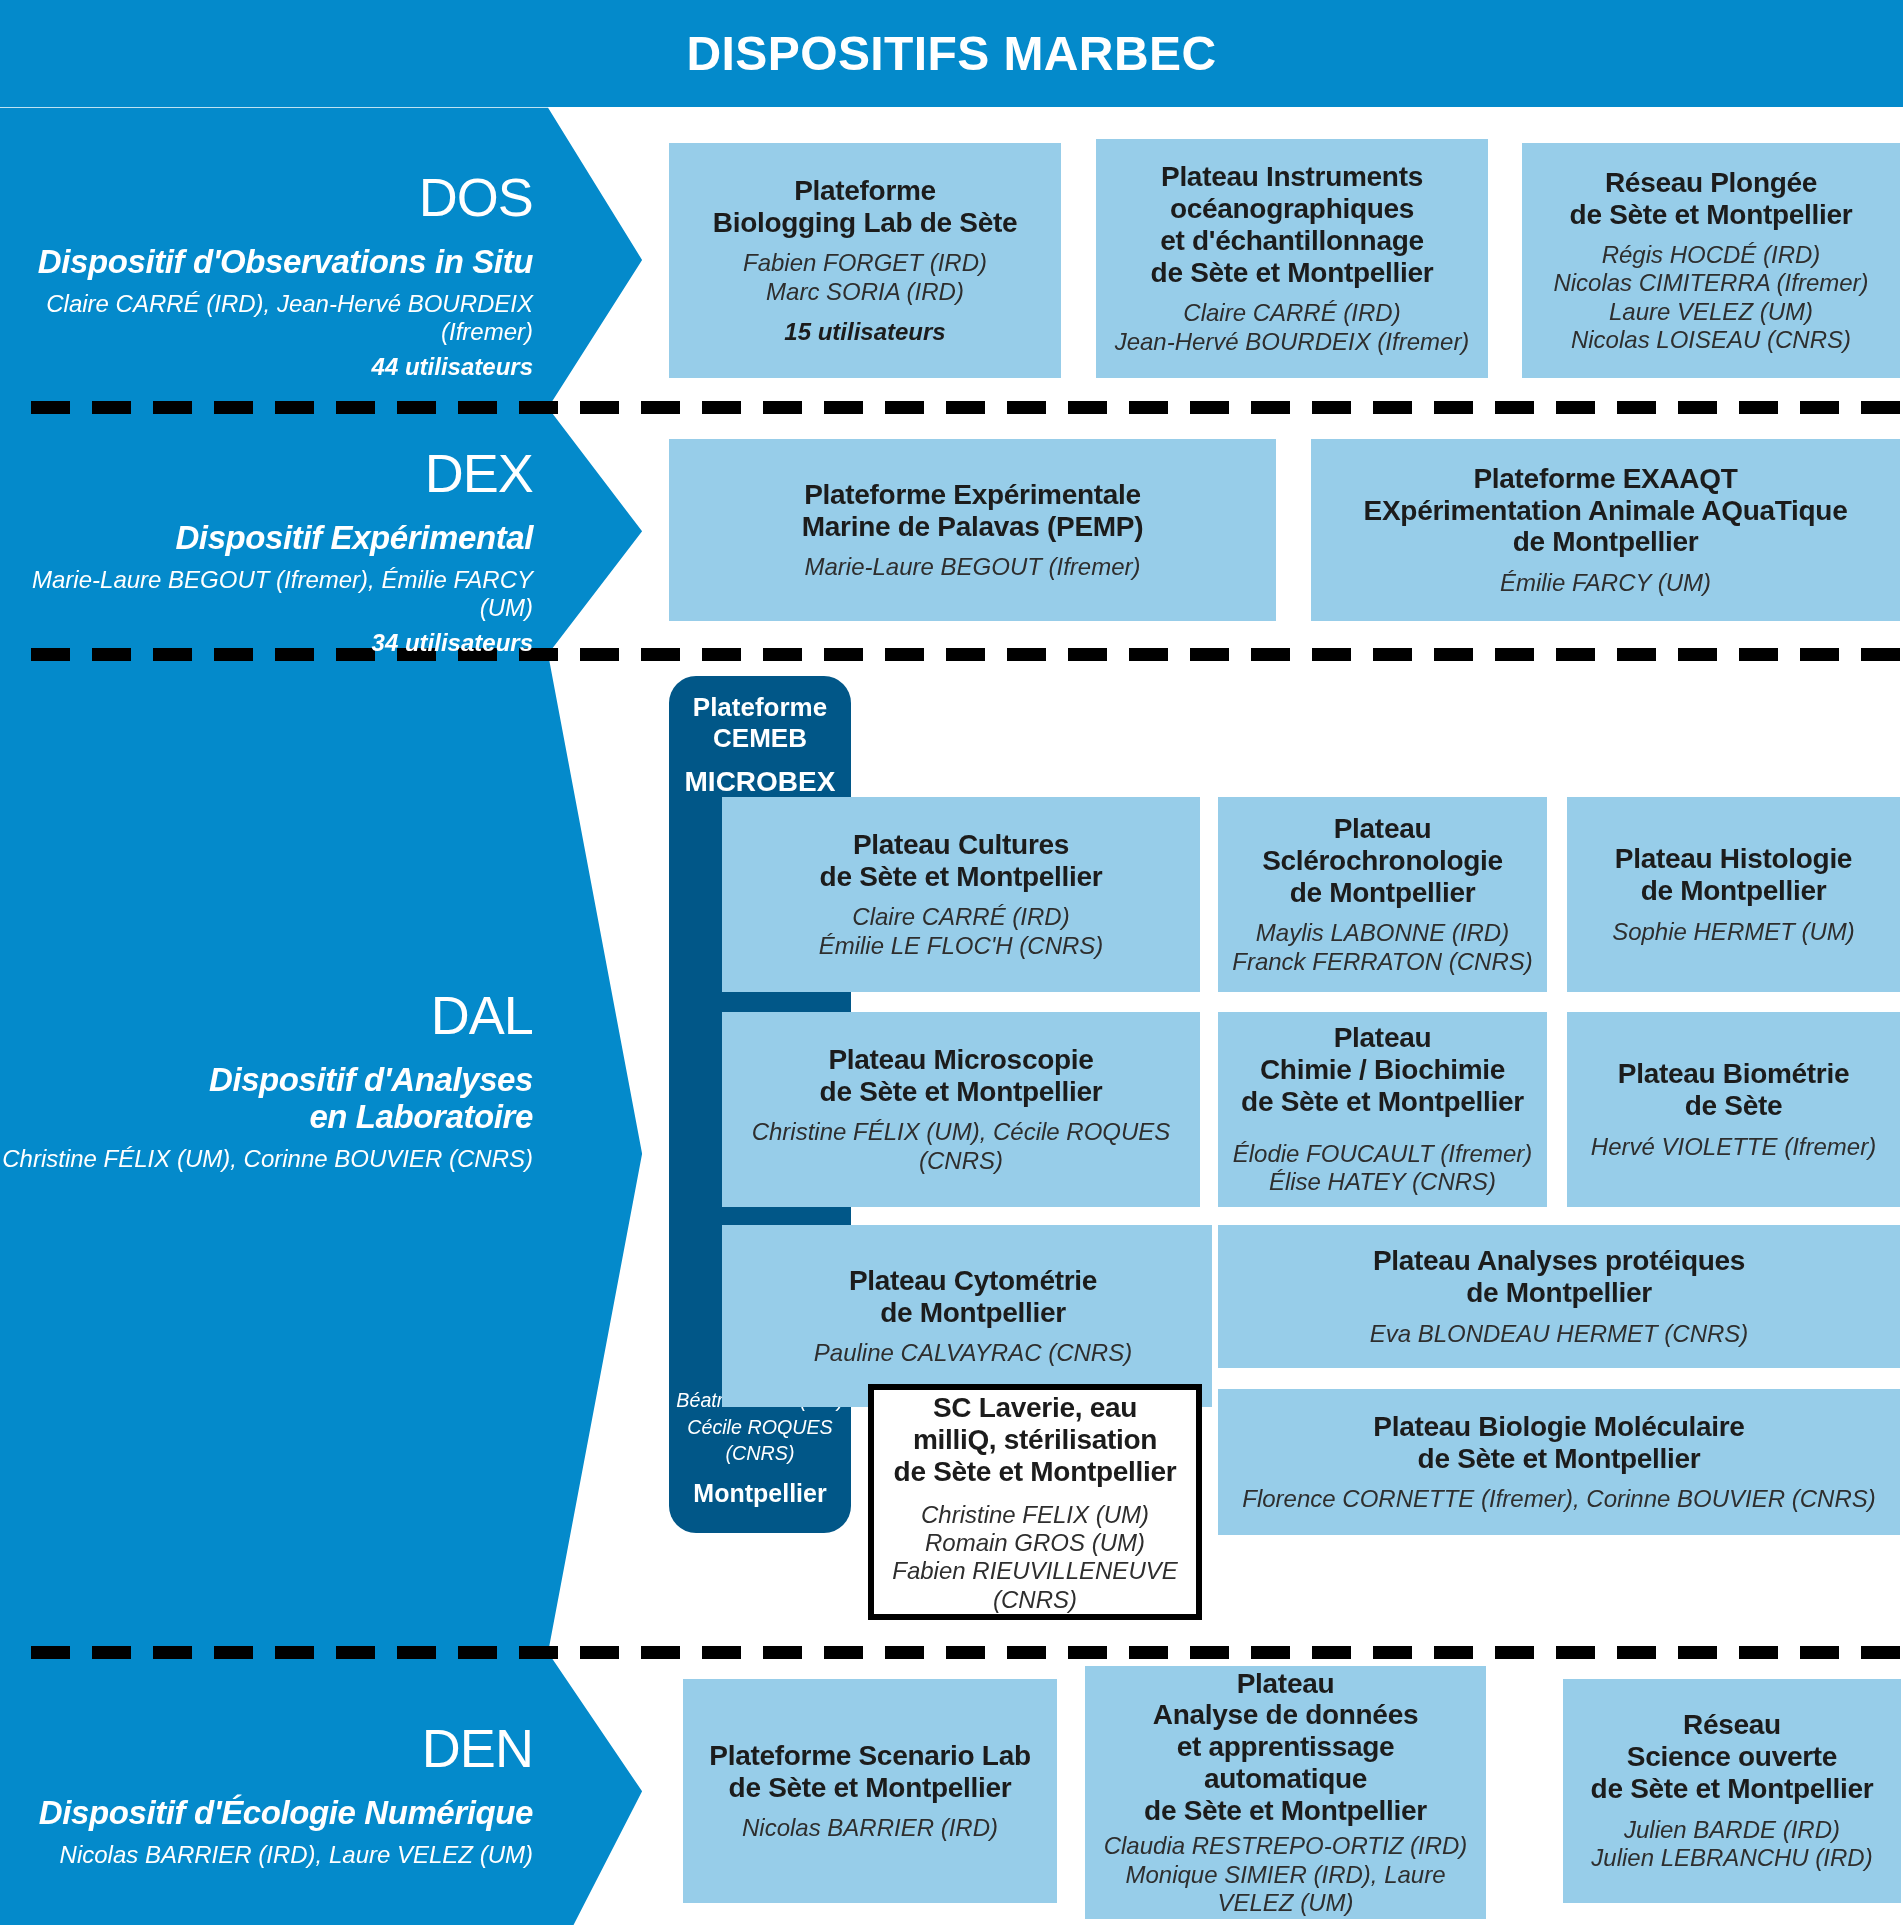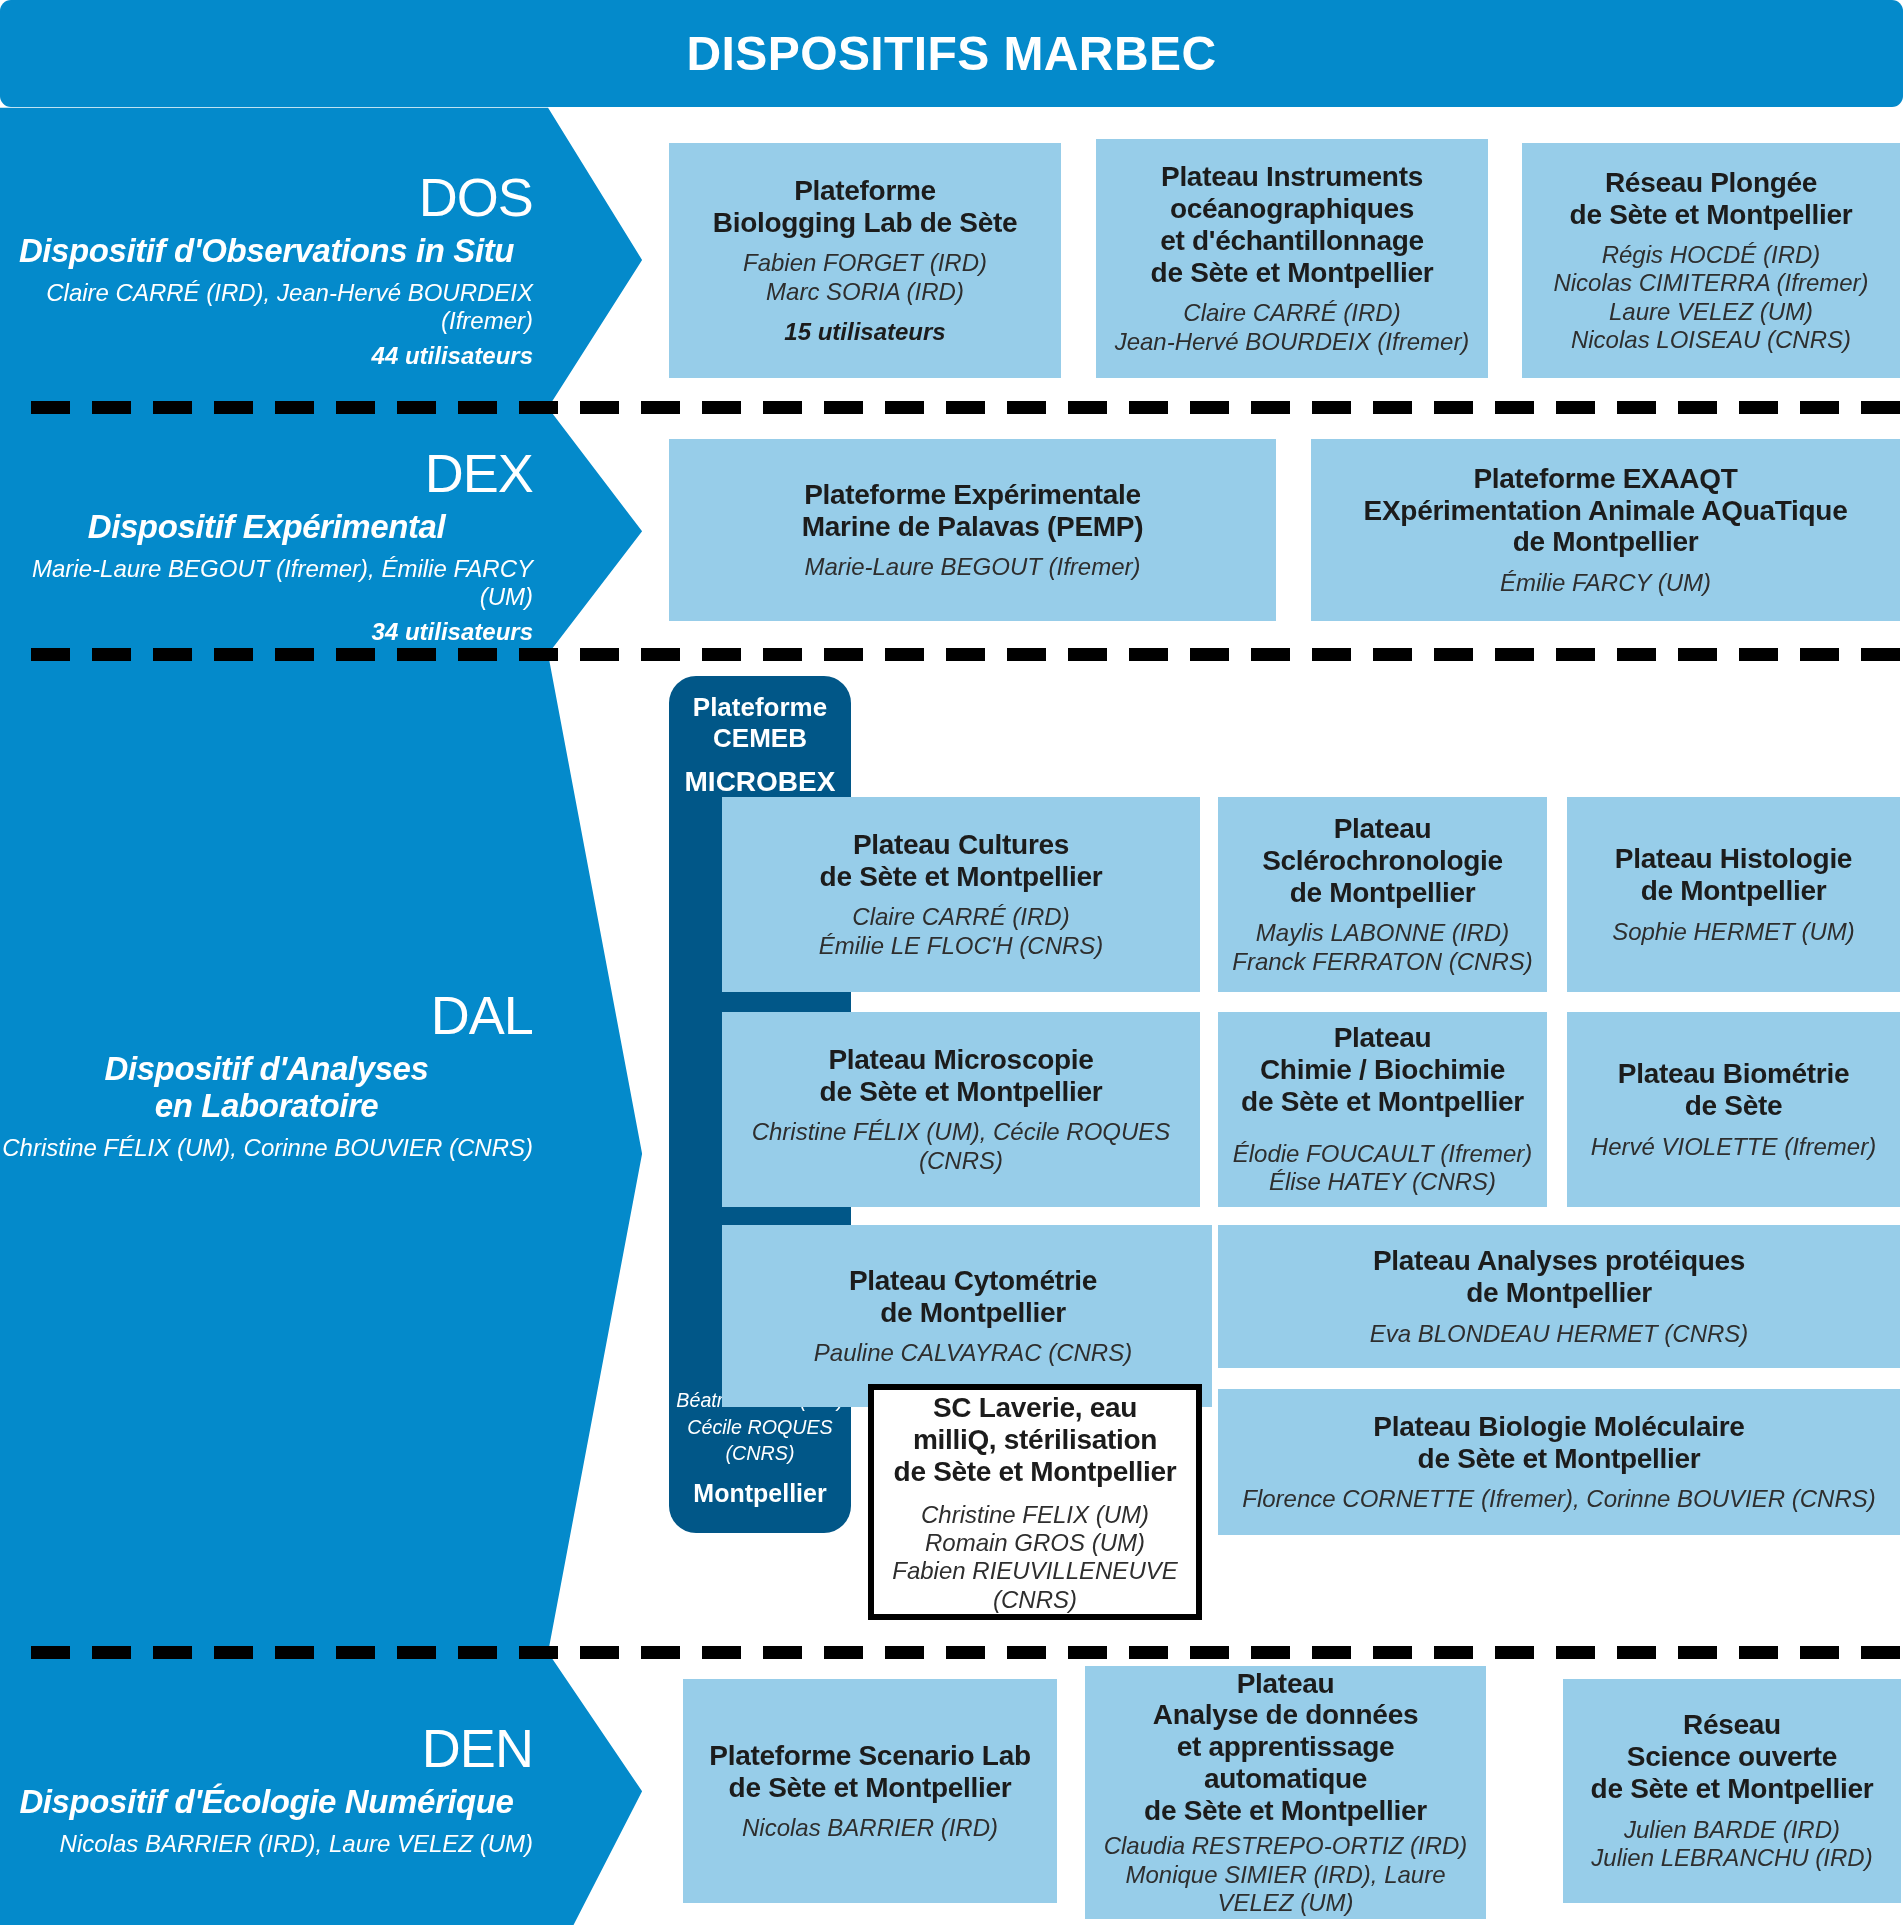--- a/index.html
+++ b/index.html
@@ -5,35 +5,35 @@
   html,body{margin:0;padding:0;background:#ffffff;}
   .canvas{
     position:relative;
     width:1903px;height:1926px;
     background:#ffffff;
     font-family:"Liberation Sans","DejaVu Sans",sans-serif;
     overflow:hidden;
   }
   .header{
     position:absolute;left:0;top:0;width:1903px;height:107px;
-    background:#048acb;display:flex;align-items:center;justify-content:center;border-radius:11px;
+    background:#048acb;display:flex;align-items:center;justify-content:center;
   }
   .header-title{
     color:#ffffff;font-size:48px;font-weight:bold;letter-spacing:0.4px;
   }
   .band-svg{position:absolute;left:0;top:0;pointer-events:none;}
   .sep{
     position:absolute;left:31px;right:0;height:12.5px;
     background:repeating-linear-gradient(90deg,#000 0 39px,transparent 39px 61px);
   }
   .band-label{
     position:absolute;left:0;width:533px;text-align:right;color:#ffffff;
   }
   .band-code{font-size:54px;font-weight:normal;line-height:1;letter-spacing:-0.9px;}
-  .band-name{font-size:33px;font-weight:bold;font-style:italic;line-height:1.12;margin-top:9px;letter-spacing:-0.4px;text-align:center;}
+  .band-name{font-size:33px;font-weight:bold;font-style:italic;line-height:1.12;margin-top:20px;letter-spacing:-0.4px;}
   .band-leads{font-size:24px;font-style:italic;margin-top:9px;}
   .band-users{font-size:24px;font-weight:bold;font-style:italic;margin-top:7.2px;}
   .box{
     position:absolute;background:#97cde9;color:#1c1c1c;
     display:flex;flex-direction:column;justify-content:center;align-items:center;
     text-align:center;
   }
   .box-title{font-weight:bold;font-size:28px;line-height:1.14;letter-spacing:-0.3px;}
   .box-people{font-style:italic;font-size:24px;line-height:1.18;margin-top:10.7px;color:#2e2e2e;}
   .box-users{font-weight:bold;font-style:italic;font-size:24px;margin-top:12.5px;}

